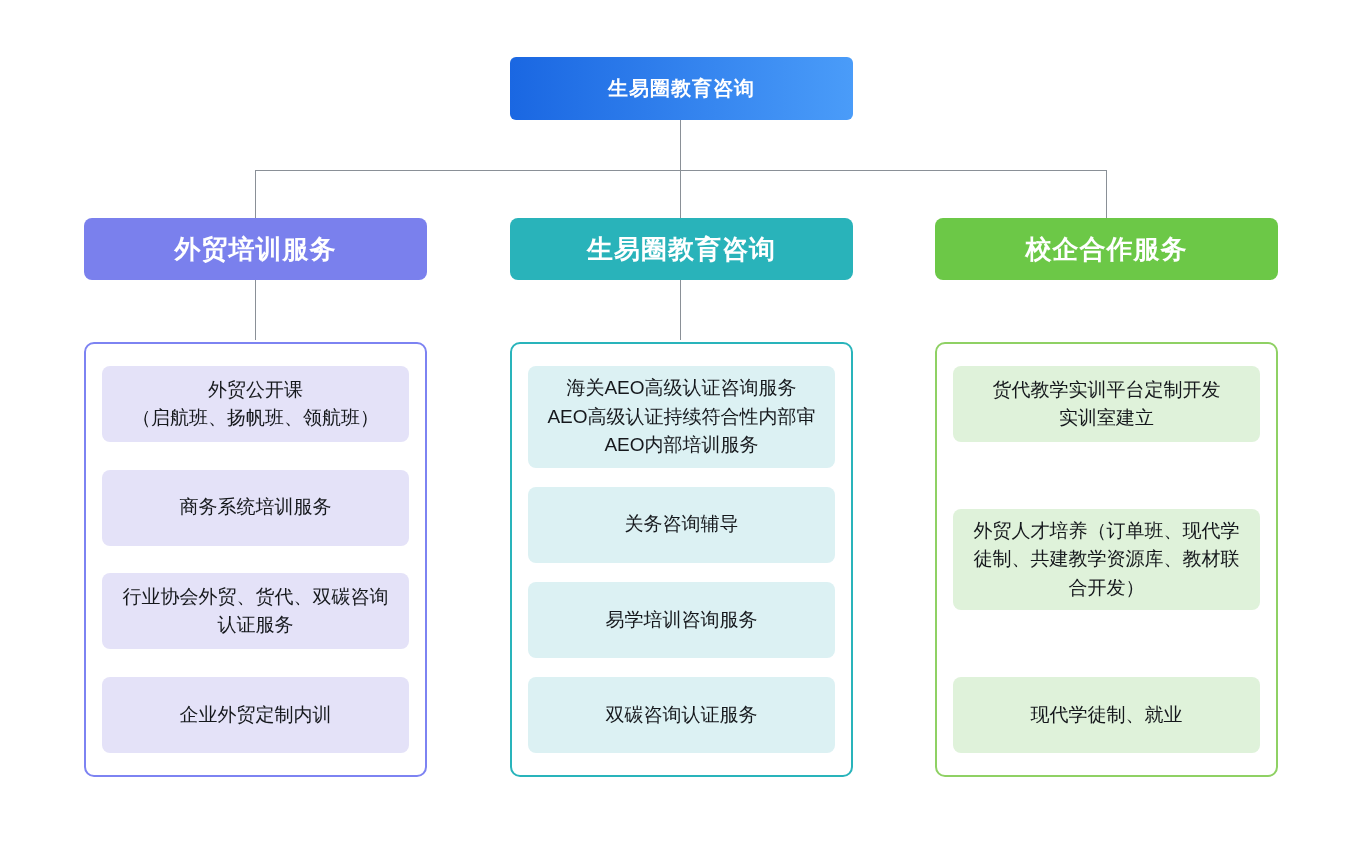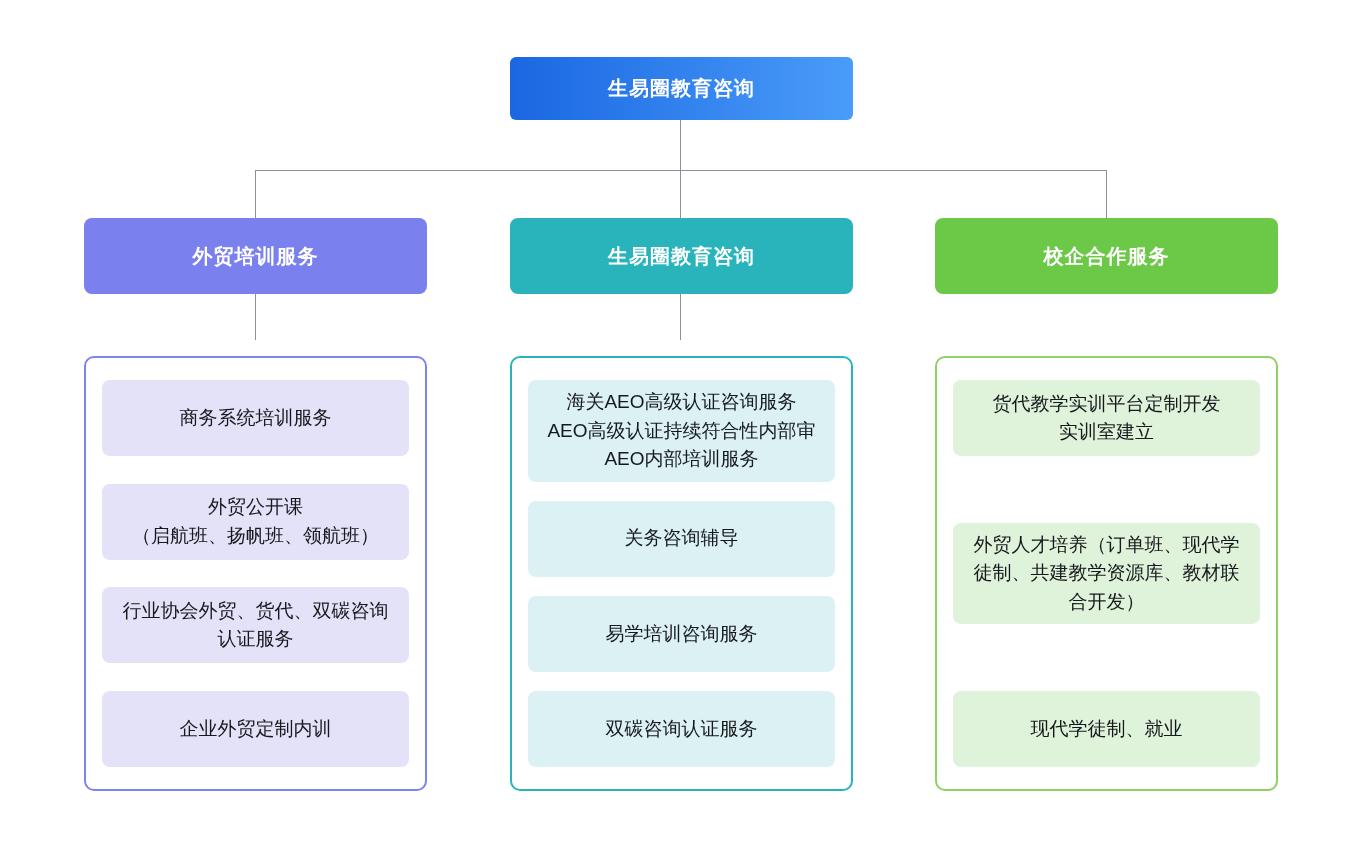--- a/index.html
+++ b/index.html
@@ -33,28 +33,28 @@
     font-size: 20px;
     font-weight: bold;
     letter-spacing: 1px;
   }
   .branch-column {
     position: absolute;
     top: 218px;
     width: 343px;
   }
   .branch-header {
-    height: 76px;
+    height: 62px;
     border-radius: 8px;
     background: var(--header-color);
     display: flex;
     align-items: center;
     justify-content: center;
     color: #ffffff;
-    font-size: 20px;
+    font-size: 26px;
     font-weight: bold;
     letter-spacing: 1px;
   }
   .branch-panel {
     margin-top: 62px;
     height: 435px;
     border: 2px solid var(--border-color);
     border-radius: 10px;
     background: #ffffff;
     display: flex;
@@ -88,23 +88,23 @@
   <div class="connector" style="left:680px; top:170px; width:1px; height:48px;"></div>
   <div class="connector" style="left:1106px; top:170px; width:1px; height:48px;"></div>
   <div class="connector" style="left:255px; top:278px; width:1px; height:62px;"></div>
   <div class="connector" style="left:680px; top:278px; width:1px; height:62px;"></div>
 
   <div class="root-node" style="background: linear-gradient(90deg, rgb(26, 103, 226), rgb(74, 156, 249)); color: rgb(255, 255, 255);">生易圈教育咨询</div>
 
   <div class="branch-column" style="left: 84px; --header-color: #7a80ed; --border-color: #7d83f2; --item-bg: #e4e2f8;">
     <div class="branch-header">外贸培训服务</div>
     <div class="branch-panel">
-      <div class="service-item">商务系统培训服务</div>
       <div class="service-item">外贸公开课
 （启航班、扬帆班、领航班）</div>
+      <div class="service-item">商务系统培训服务</div>
       <div class="service-item">行业协会外贸、货代、双碳咨询认证服务</div>
       <div class="service-item">企业外贸定制内训</div>
     </div>
   </div>
 
   <div class="branch-column" style="left: 510px; --header-color: #29b3ba; --border-color: #29b4bb; --item-bg: #dcf1f3;">
     <div class="branch-header">生易圈教育咨询</div>
     <div class="branch-panel">
       <div class="service-item">海关AEO高级认证咨询服务
 AEO高级认证持续符合性内部审

